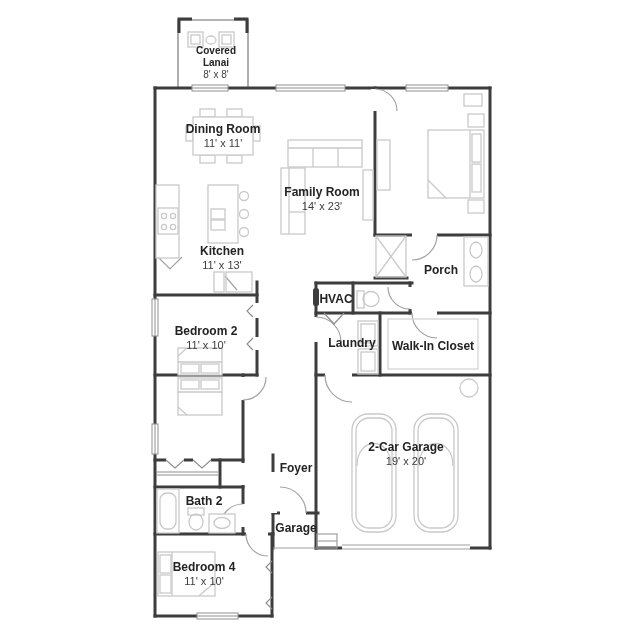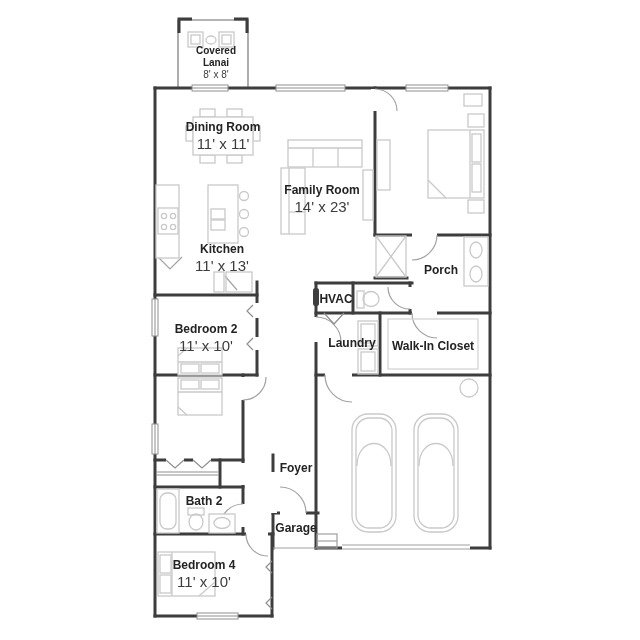--- a/index.html
+++ b/index.html
@@ -2,21 +2,21 @@
 <html><head>
 <meta charset="utf-8">
 <style>
   html,body{margin:0;padding:0;background:#ffffff;}
   body{width:640px;height:640px;font-family:"Liberation Sans",sans-serif;}
   .plan{position:relative;width:640px;height:640px;background:#fff;overflow:hidden;}
   .plan svg{position:absolute;left:0;top:0;}
   .room-label{position:absolute;transform:translate(-50%,-50%);text-align:center;
               color:#232323;line-height:1.22;white-space:nowrap;z-index:5;}
   .room-name{display:block;font-weight:bold;font-size:12px;text-align:center;}
-  .room-dims{display:block;font-weight:normal;font-size:15px;color:#3d3d3d;}
+  .room-dims{display:block;font-weight:normal;font-size:11px;color:#3d3d3d;}
   .room-label--small{white-space:normal;width:58px;}
   .room-label--small .room-name{font-size:10px;}
   .room-label--small .room-dims{font-size:10px;}
 </style>
 </head>
 <body>
 
 <div class="plan">
 
   <svg width="640" height="640" viewBox="0 0 640 640">
@@ -289,20 +289,24 @@
   </div>
   <div class="room-label" style="left:352px;top:343px">
     <span class="room-name">Laundry</span>
   </div>
   <div class="room-label" style="left:433px;top:346px">
     <span class="room-name">Walk-In Closet</span>
   </div>
   <div class="room-label" style="left:296px;top:468px">
     <span class="room-name">Foyer</span>
   </div>
+  <div class="room-label" style="left:406px;top:454px">
+    <span class="room-name">2-Car Garage</span>
+    <span class="room-dims">19' x 20'</span>
+  </div>
   <div class="room-label" style="left:204px;top:501px">
     <span class="room-name">Bath 2</span>
   </div>
   <div class="room-label" style="left:296px;top:528px">
     <span class="room-name">Garage</span>
   </div>
   <div class="room-label" style="left:204px;top:574px">
     <span class="room-name">Bedroom 4</span>
     <span class="room-dims">11' x 10'</span>
   </div>

